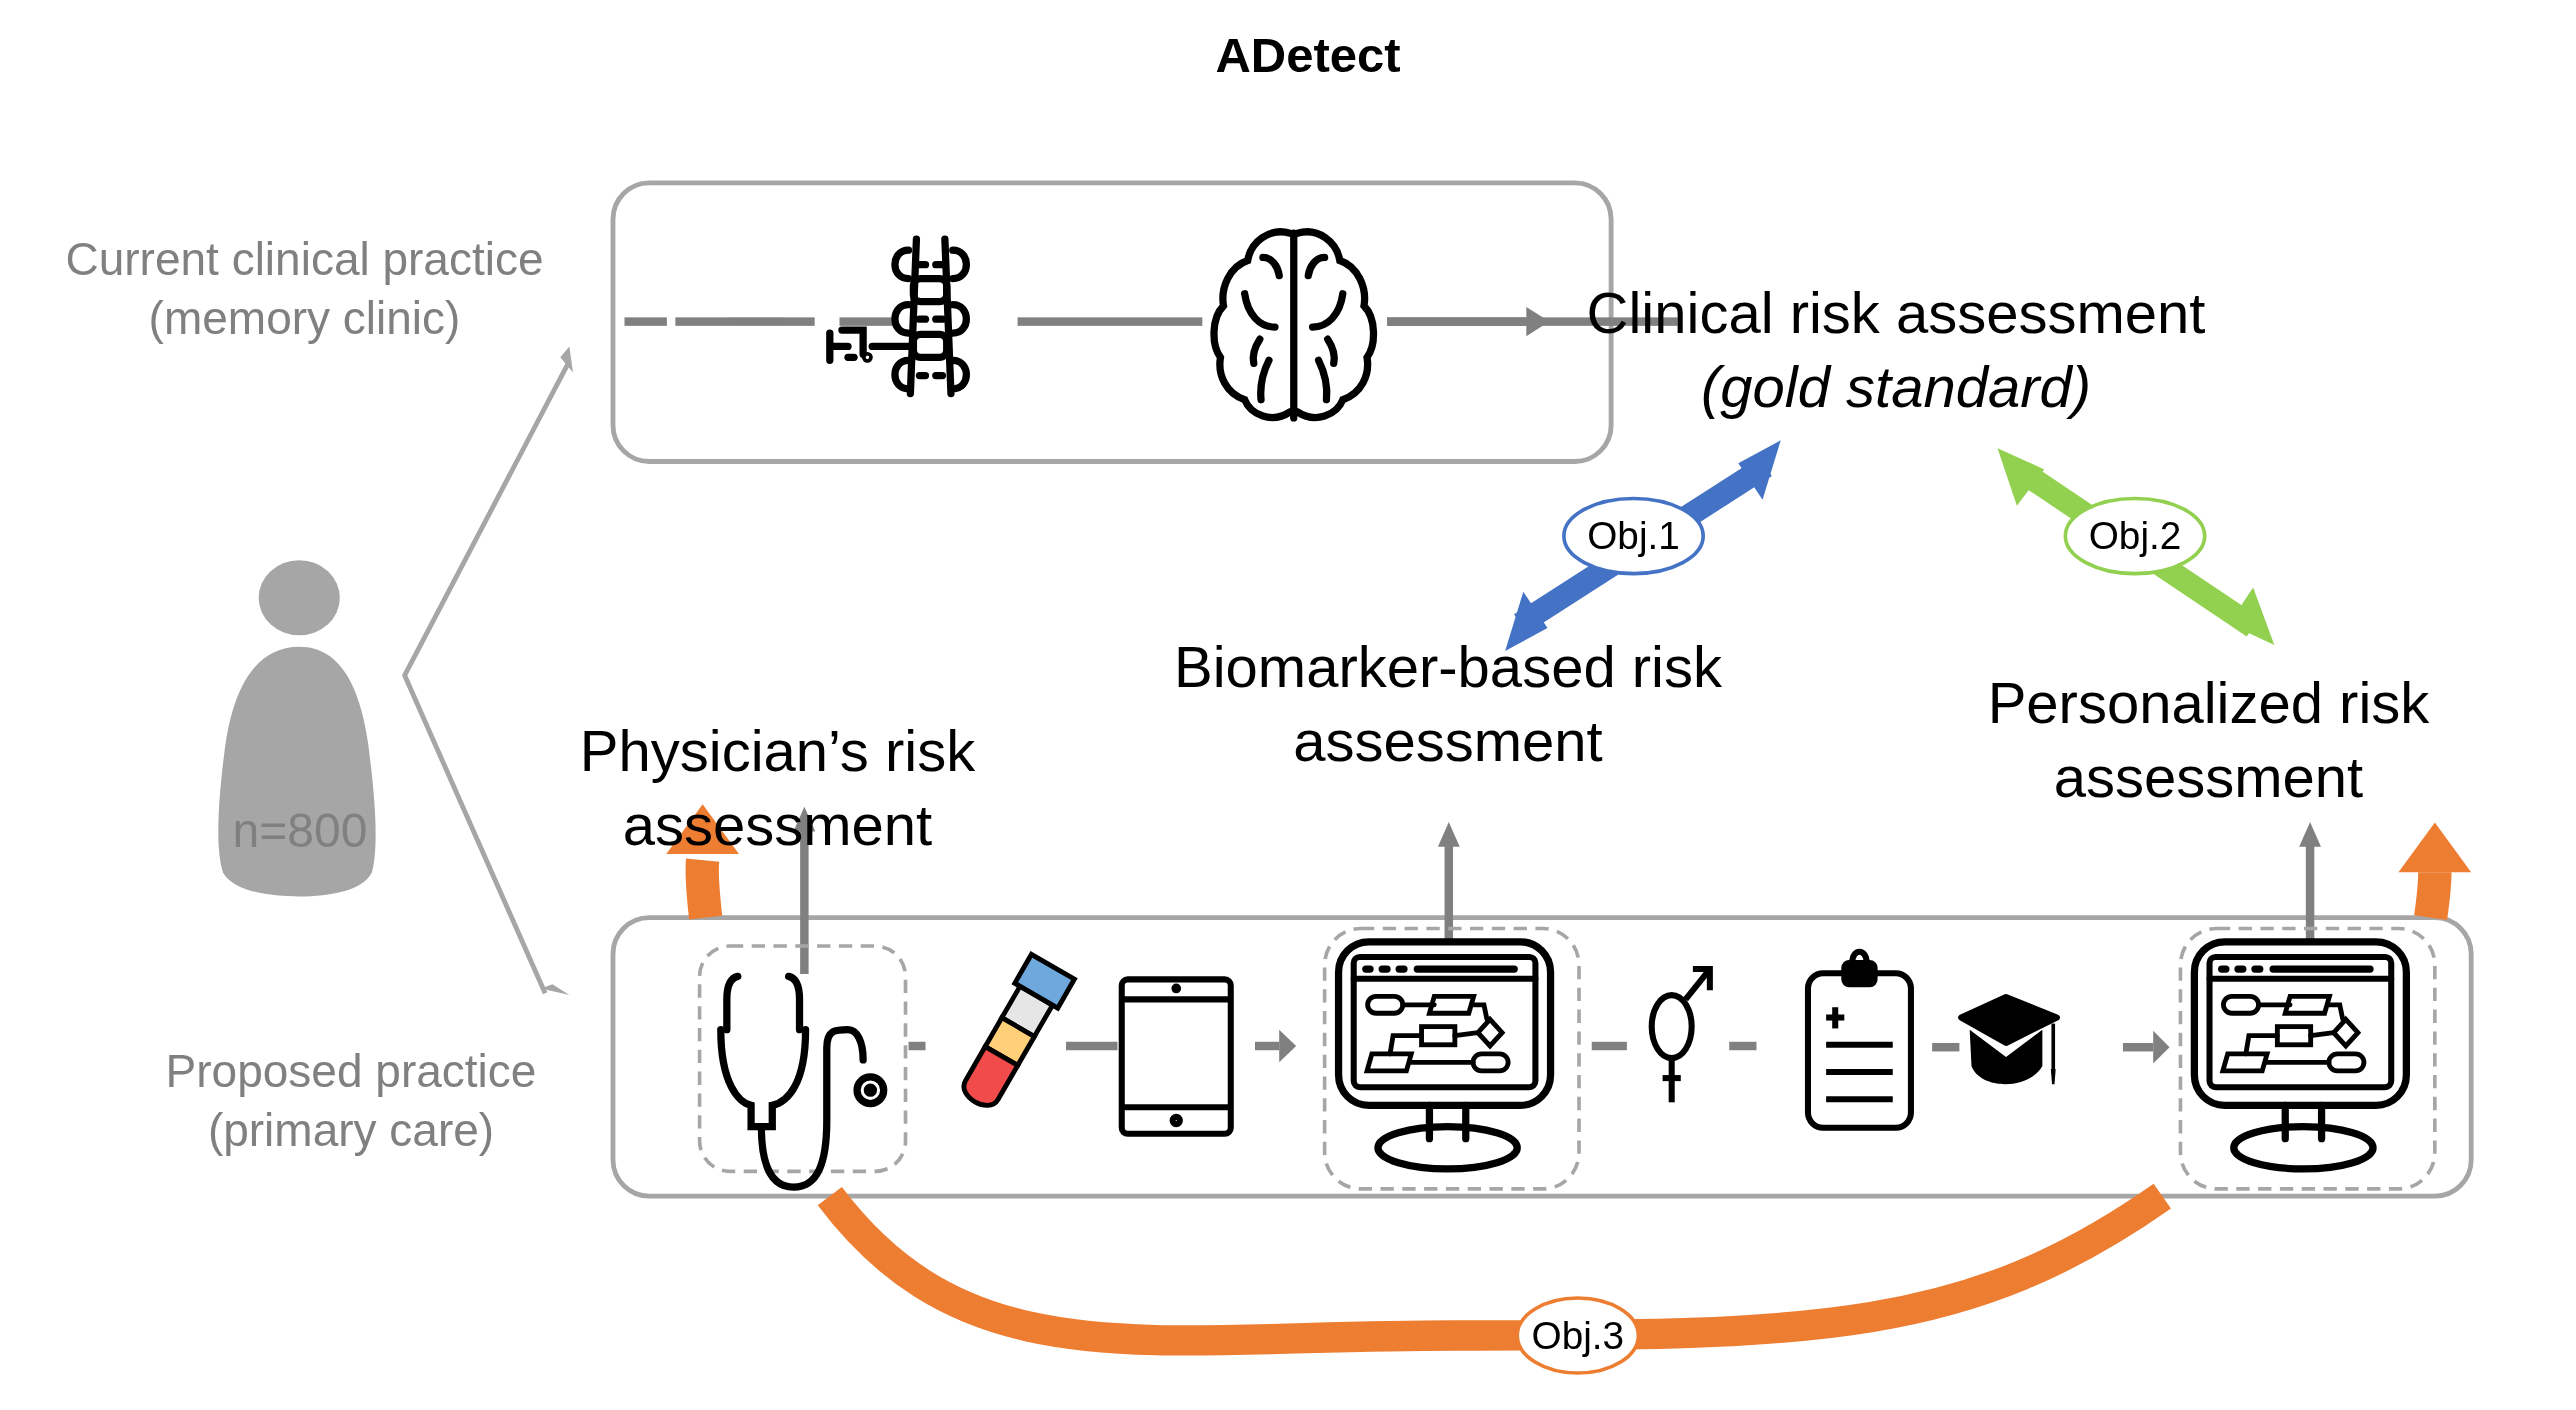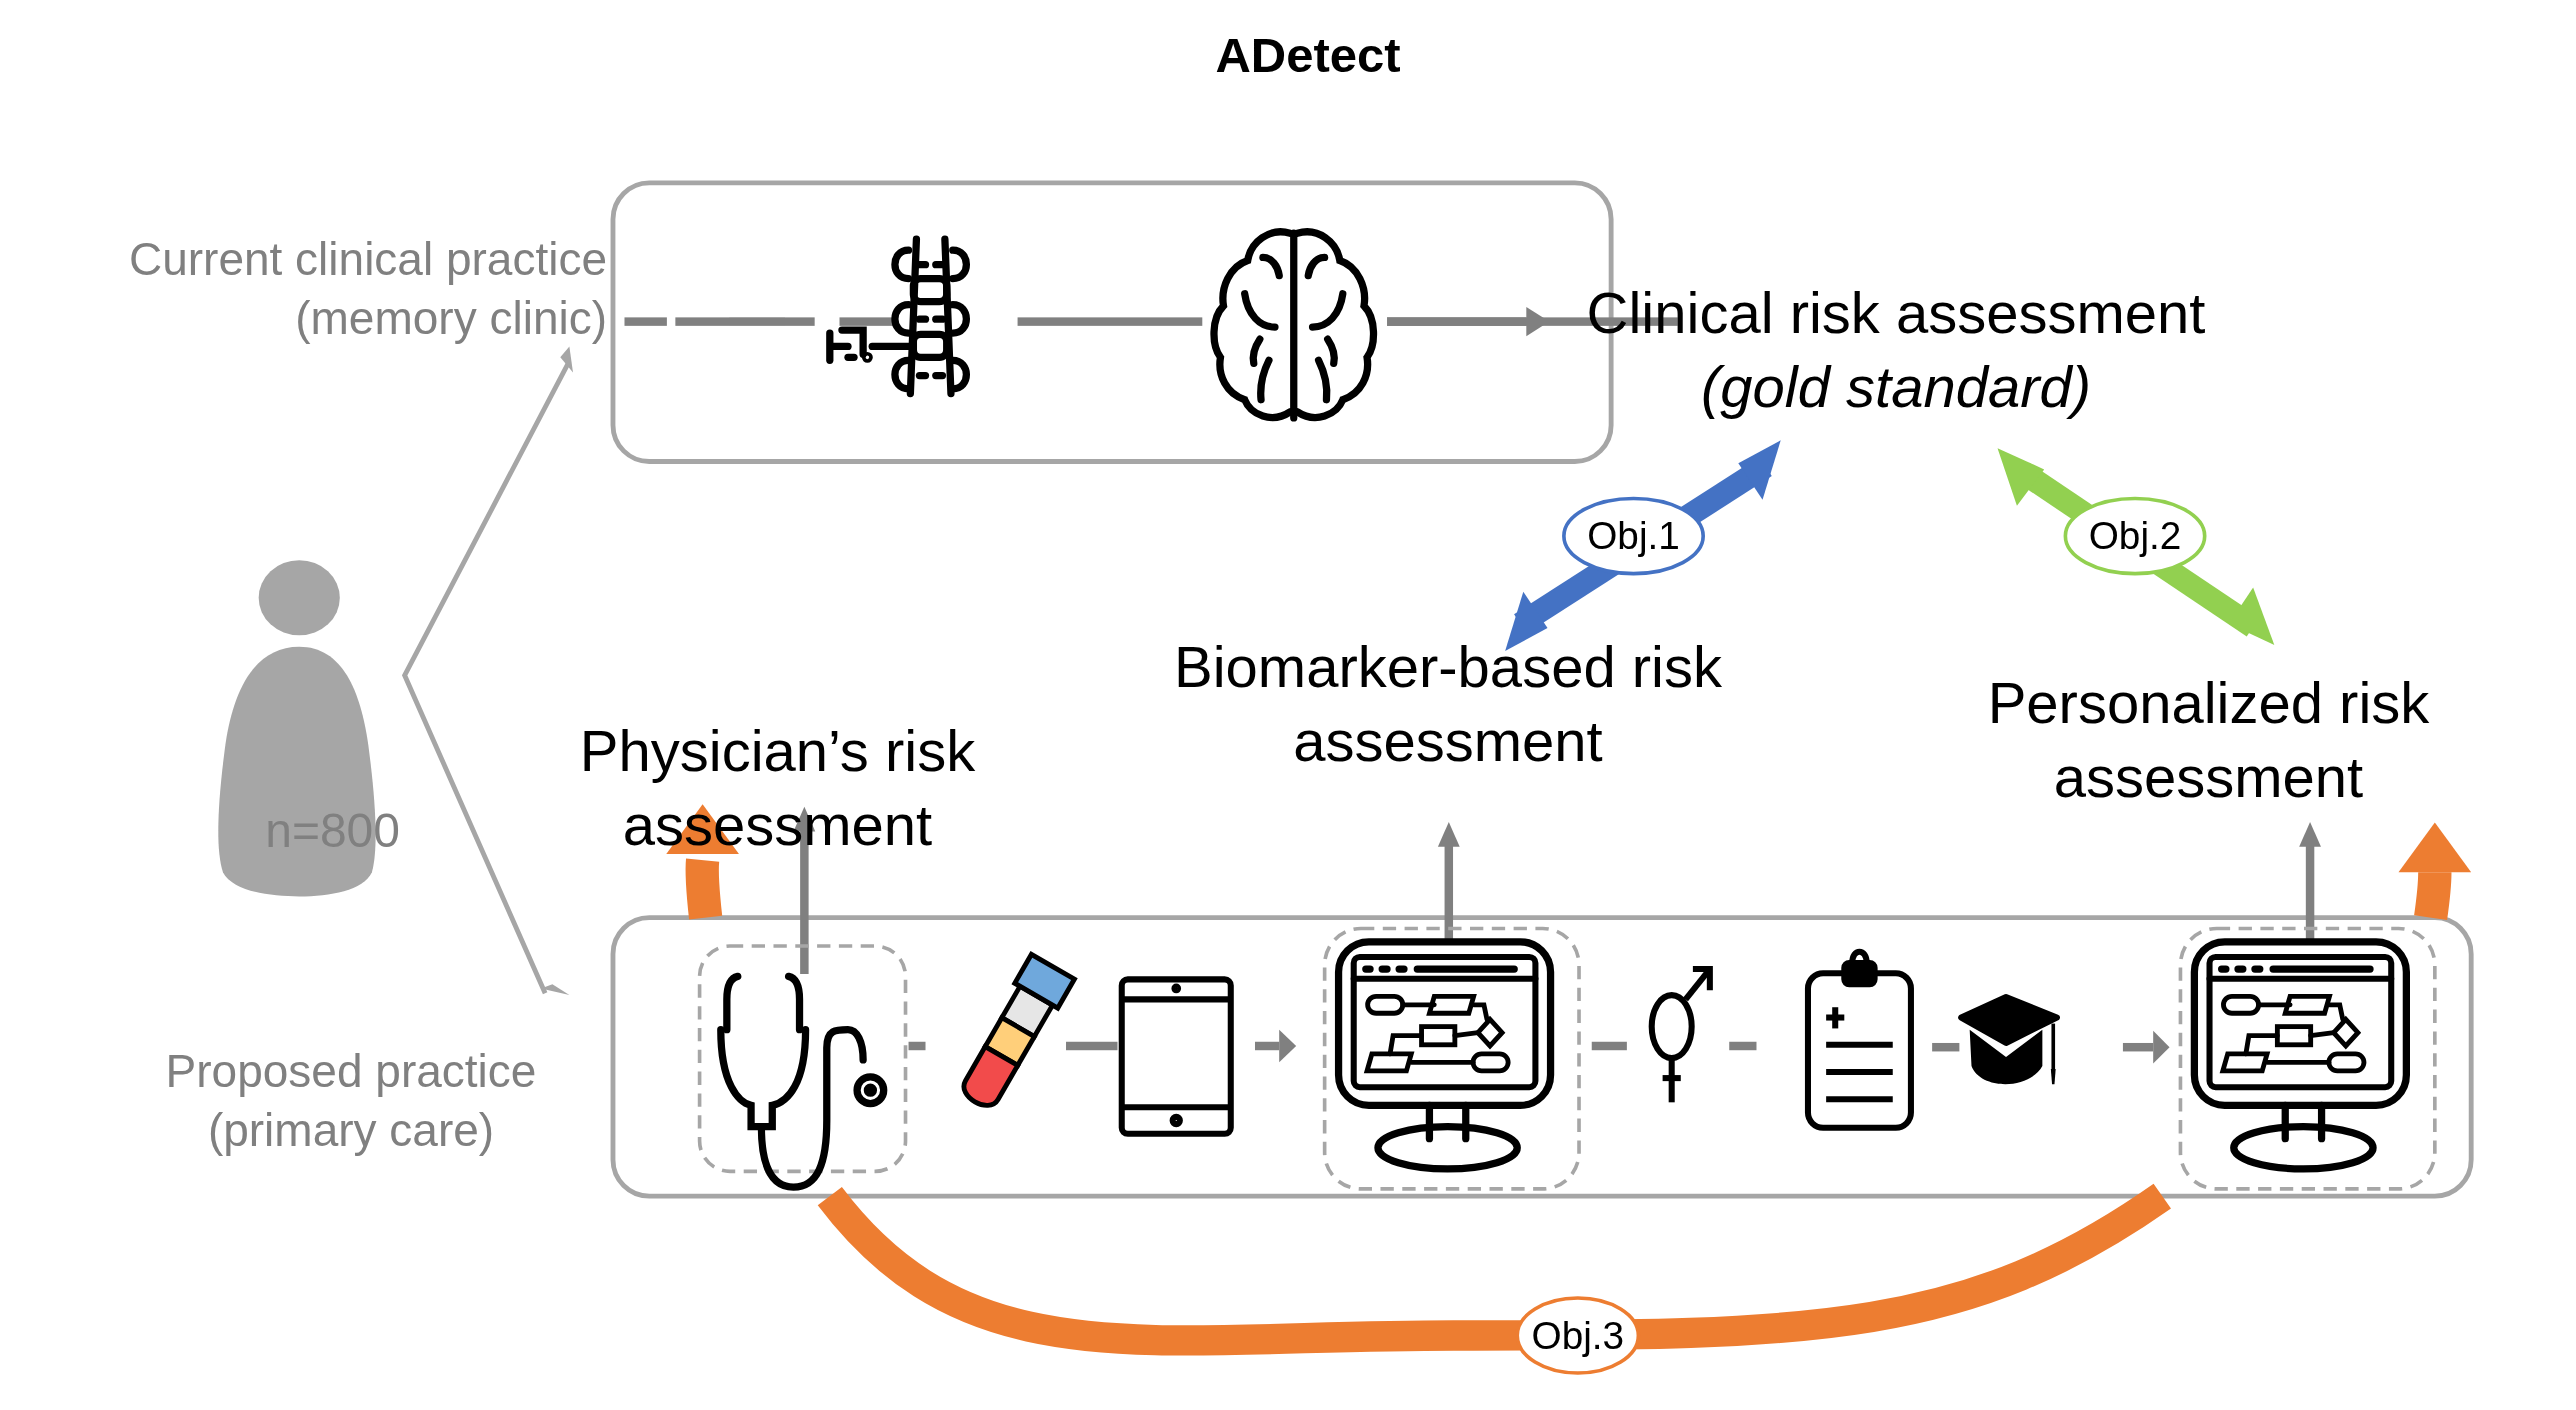--- a/index.html
+++ b/index.html
@@ -4,21 +4,21 @@
 <style>
   html, body { margin: 0; padding: 0; background: #ffffff; }
   body { width: 2576px; height: 1410px; position: relative; overflow: hidden;
          font-family: "Liberation Sans", sans-serif; }
   #stage { position: absolute; left: 0; top: 0; width: 2576px; height: 1410px; }
   .txt { position: absolute; text-align: center; white-space: nowrap; line-height: 1.28; }
   .title { font-weight: bold; font-size: 49px; color: #000; }
   .side-label { font-size: 46px; color: #808080; }
   .out-label { font-size: 58px; color: #000; }
   .gold { font-style: italic; }
-  .n-label { font-size: 48px; color: #808080; text-align: right; }
+  .n-label { font-size: 48px; color: #808080; }
   .badge-text { font-size: 64px; fill: #000; font-family: "Liberation Sans", sans-serif; }
 </style>
 </head>
 <body>
 
 <div id="stage">
 
   <svg id="art" width="2576" height="1410" viewBox="0 0 4253 2328" xmlns="http://www.w3.org/2000/svg" style="position:absolute;left:0;top:0">
     <defs>
       <marker id="grayHead" markerWidth="6" markerHeight="6" refX="3" refY="3" orient="auto" markerUnits="strokeWidth">
@@ -222,21 +222,21 @@
 
     <ellipse cx="2605" cy="2205" rx="100" ry="62" fill="#fff" stroke="#ED7D31" stroke-width="6"></ellipse>
 
     <text class="badge-text" x="2697" y="907" text-anchor="middle">Obj.1</text>
     <text class="badge-text" x="3525" y="907" text-anchor="middle">Obj.2</text>
     <text class="badge-text" x="2605" y="2227" text-anchor="middle">Obj.3</text>
   </svg>
 
   <div class="txt title" style="left:1108px;top:24px;width:400px;">ADetect</div>
 
-  <div class="txt side-label" style="left:50px;top:230px;width:557px;text-align:right;">
+  <div class="txt side-label" style="left:26px;top:230px;width:557px;">
     <div>Current clinical practice</div>
     <div>(memory clinic)</div>
   </div>
   <div class="txt side-label" style="left:121px;top:1042px;width:460px;">
     <div>Proposed practice</div>
     <div>(primary care)</div>
   </div>
 
   <div class="txt n-label" style="left:200px;top:800px;width:200px;">n=800</div>
 

